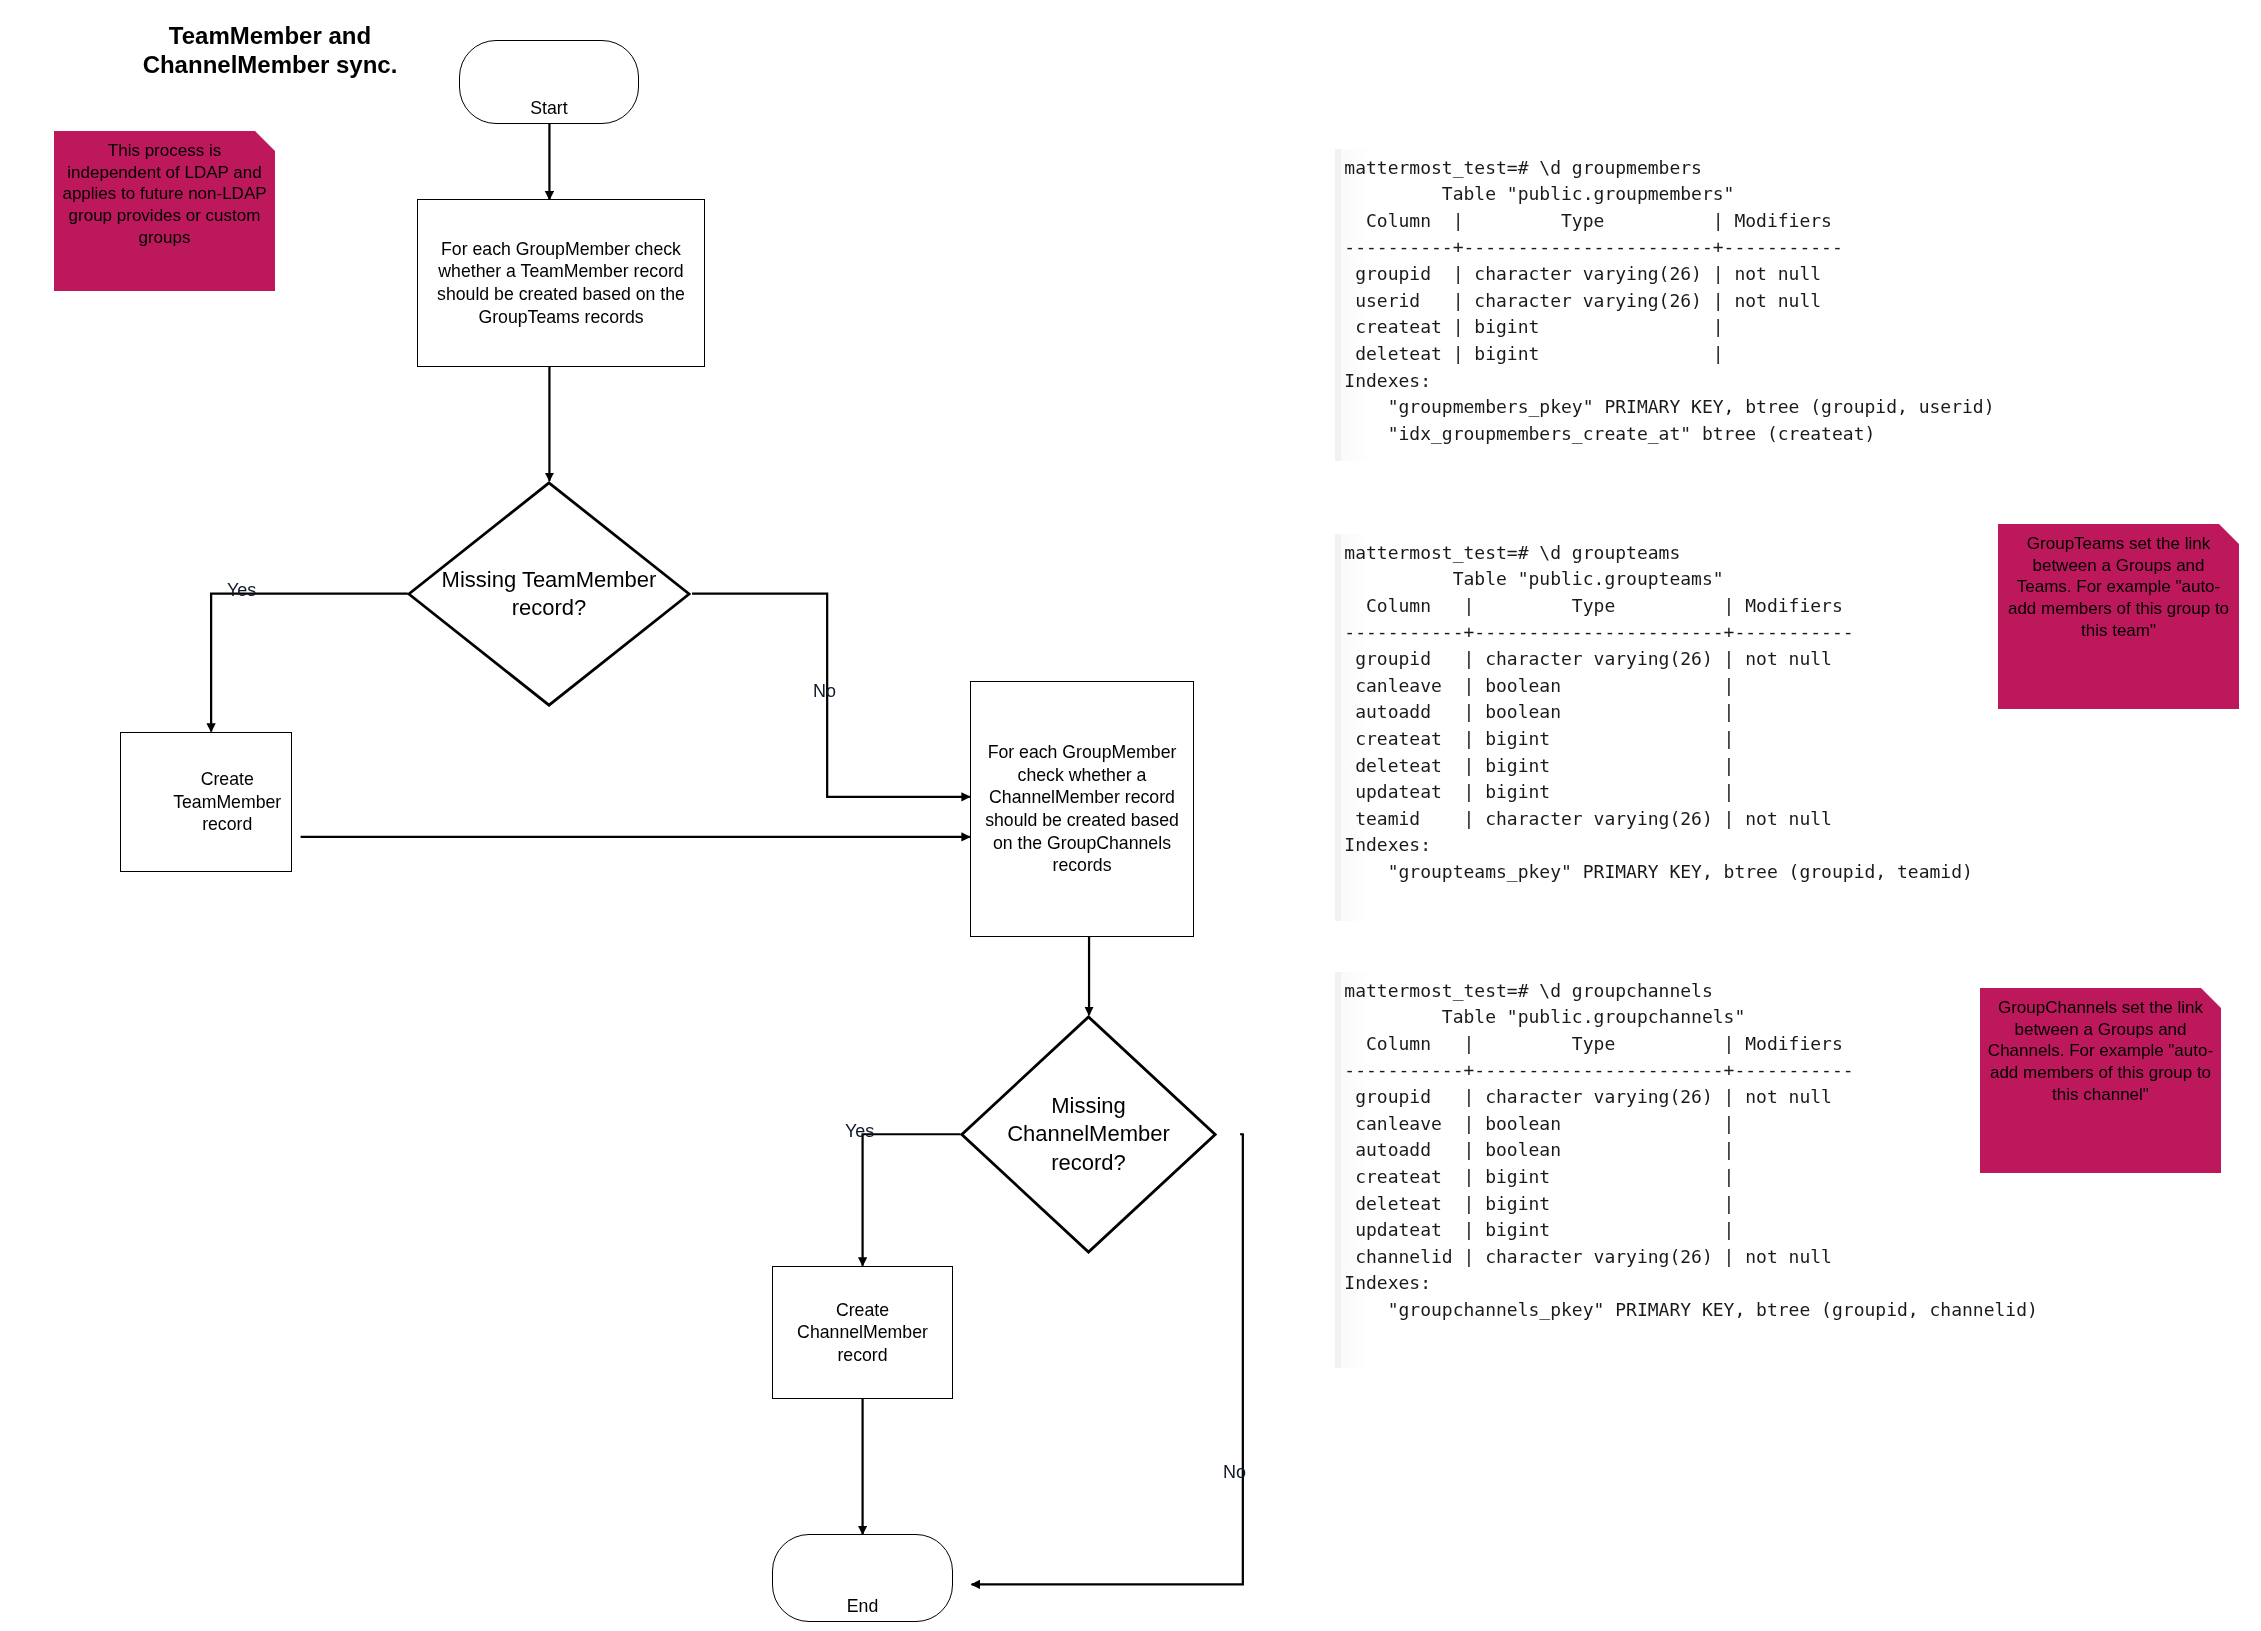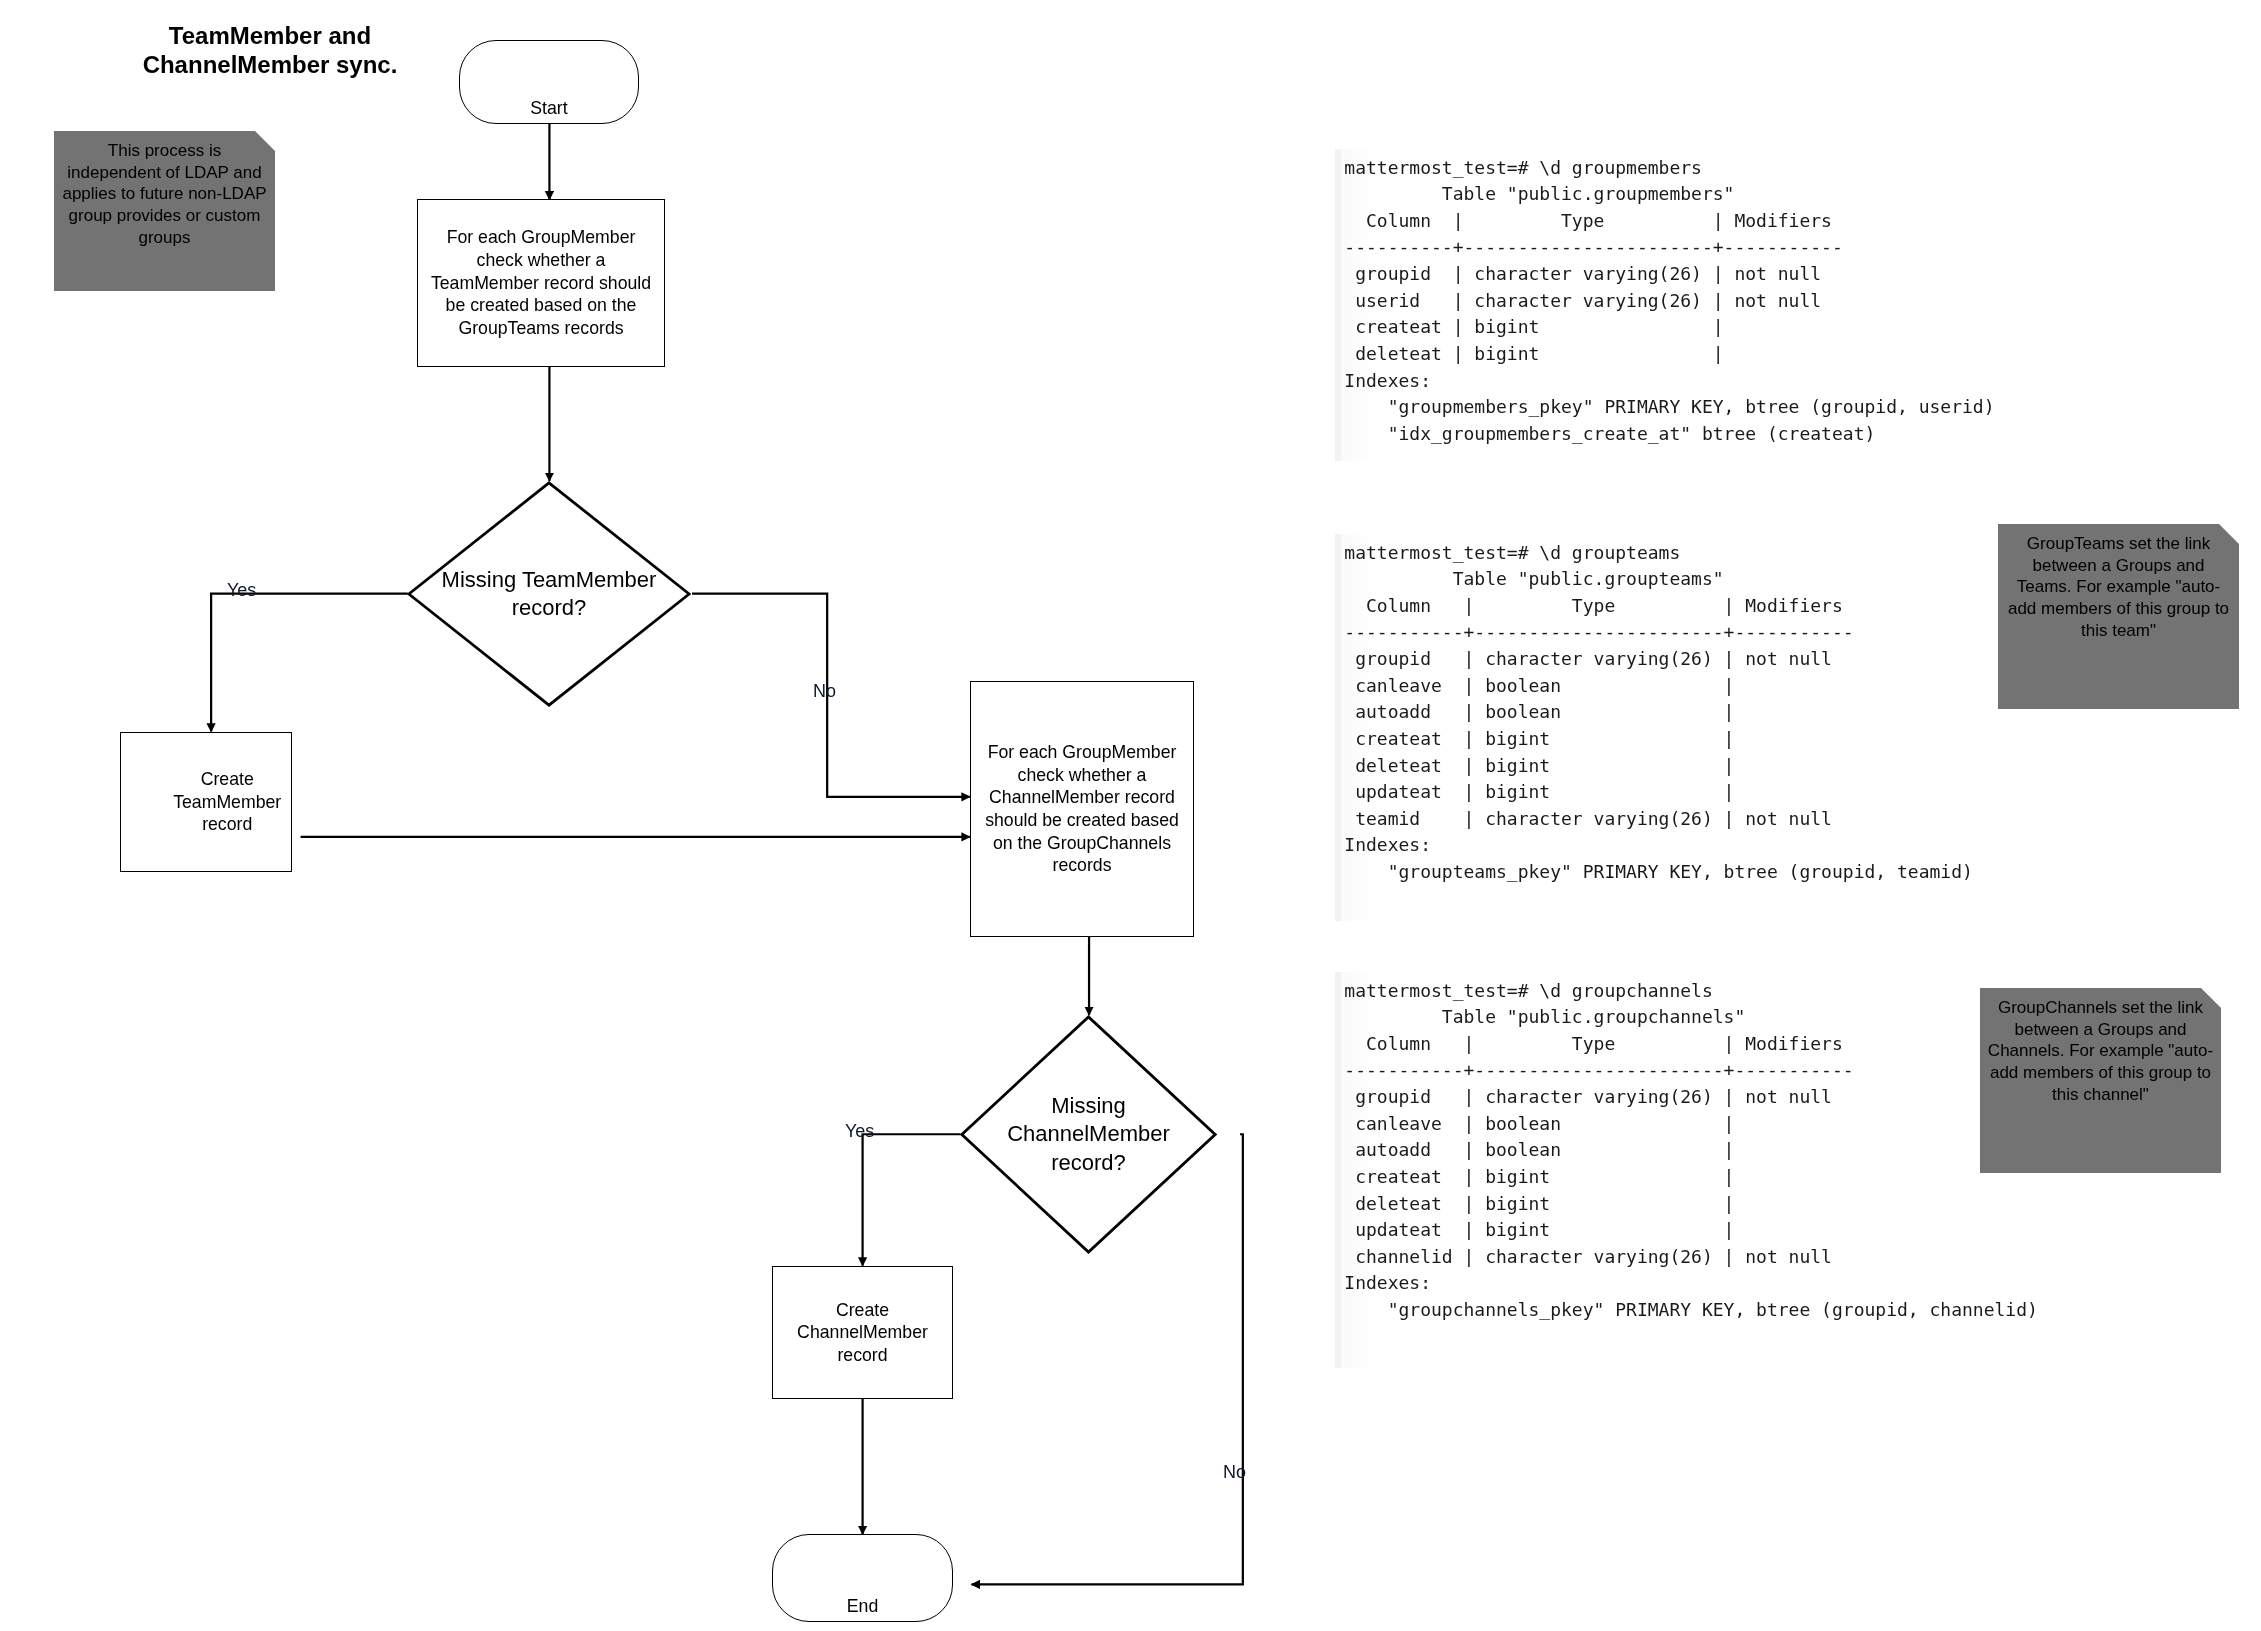--- a/index.html
+++ b/index.html
@@ -63,21 +63,21 @@
     position: relative;
     text-align: center;
     font-size: 22px;
     line-height: 1.28;
     color: #000;
     width: 78%;
   }
 
   
   .sticky {
-    background: #737373;
+    background: #be185d;
     color: #000;
     font-size: 17px;
     line-height: 1.27;
     text-align: center;
     padding: 9.3px 7.5px 7.5px 7.5px;
     box-sizing: border-box;
   }
   .sticky-fold {
     position: absolute;
     right: 0;
@@ -155,21 +155,21 @@
 
   <div class="sticky-wrap" style="left:54px; top:131px; width:221px; height:160px;">
     <div class="sticky" style="width:100%; height:100%;">This process is independent of LDAP and applies to future non-LDAP group provides or custom groups</div>
     <div class="sticky-fold"></div>
   </div>
 
   <div class="abs node terminator" style="left:459px; top:40px; width:180px; height:84px;">
     <span>Start</span>
   </div>
 
-  <div class="abs node" style="left:417px; top:199px; width:248px; height:168px;">
+  <div class="abs node" style="left:417px; top:199px; width:288px; height:168px;">
     <span>For each GroupMember check whether a TeamMember record should be created based on the GroupTeams records</span>
   </div>
 
   <div class="abs diamond-wrap" style="left:407px; top:481px; width:284px; height:226px;">
     <svg class="diamond-shape" viewBox="0 0 305 242" preserveAspectRatio="none">
       <polygon points="152.5,2 303,121 152.5,240 2,121" fill="#ffffff" stroke="#000" stroke-width="3"></polygon>
     </svg>
     <span class="diamond-label">Missing TeamMember record?</span>
   </div>
 

